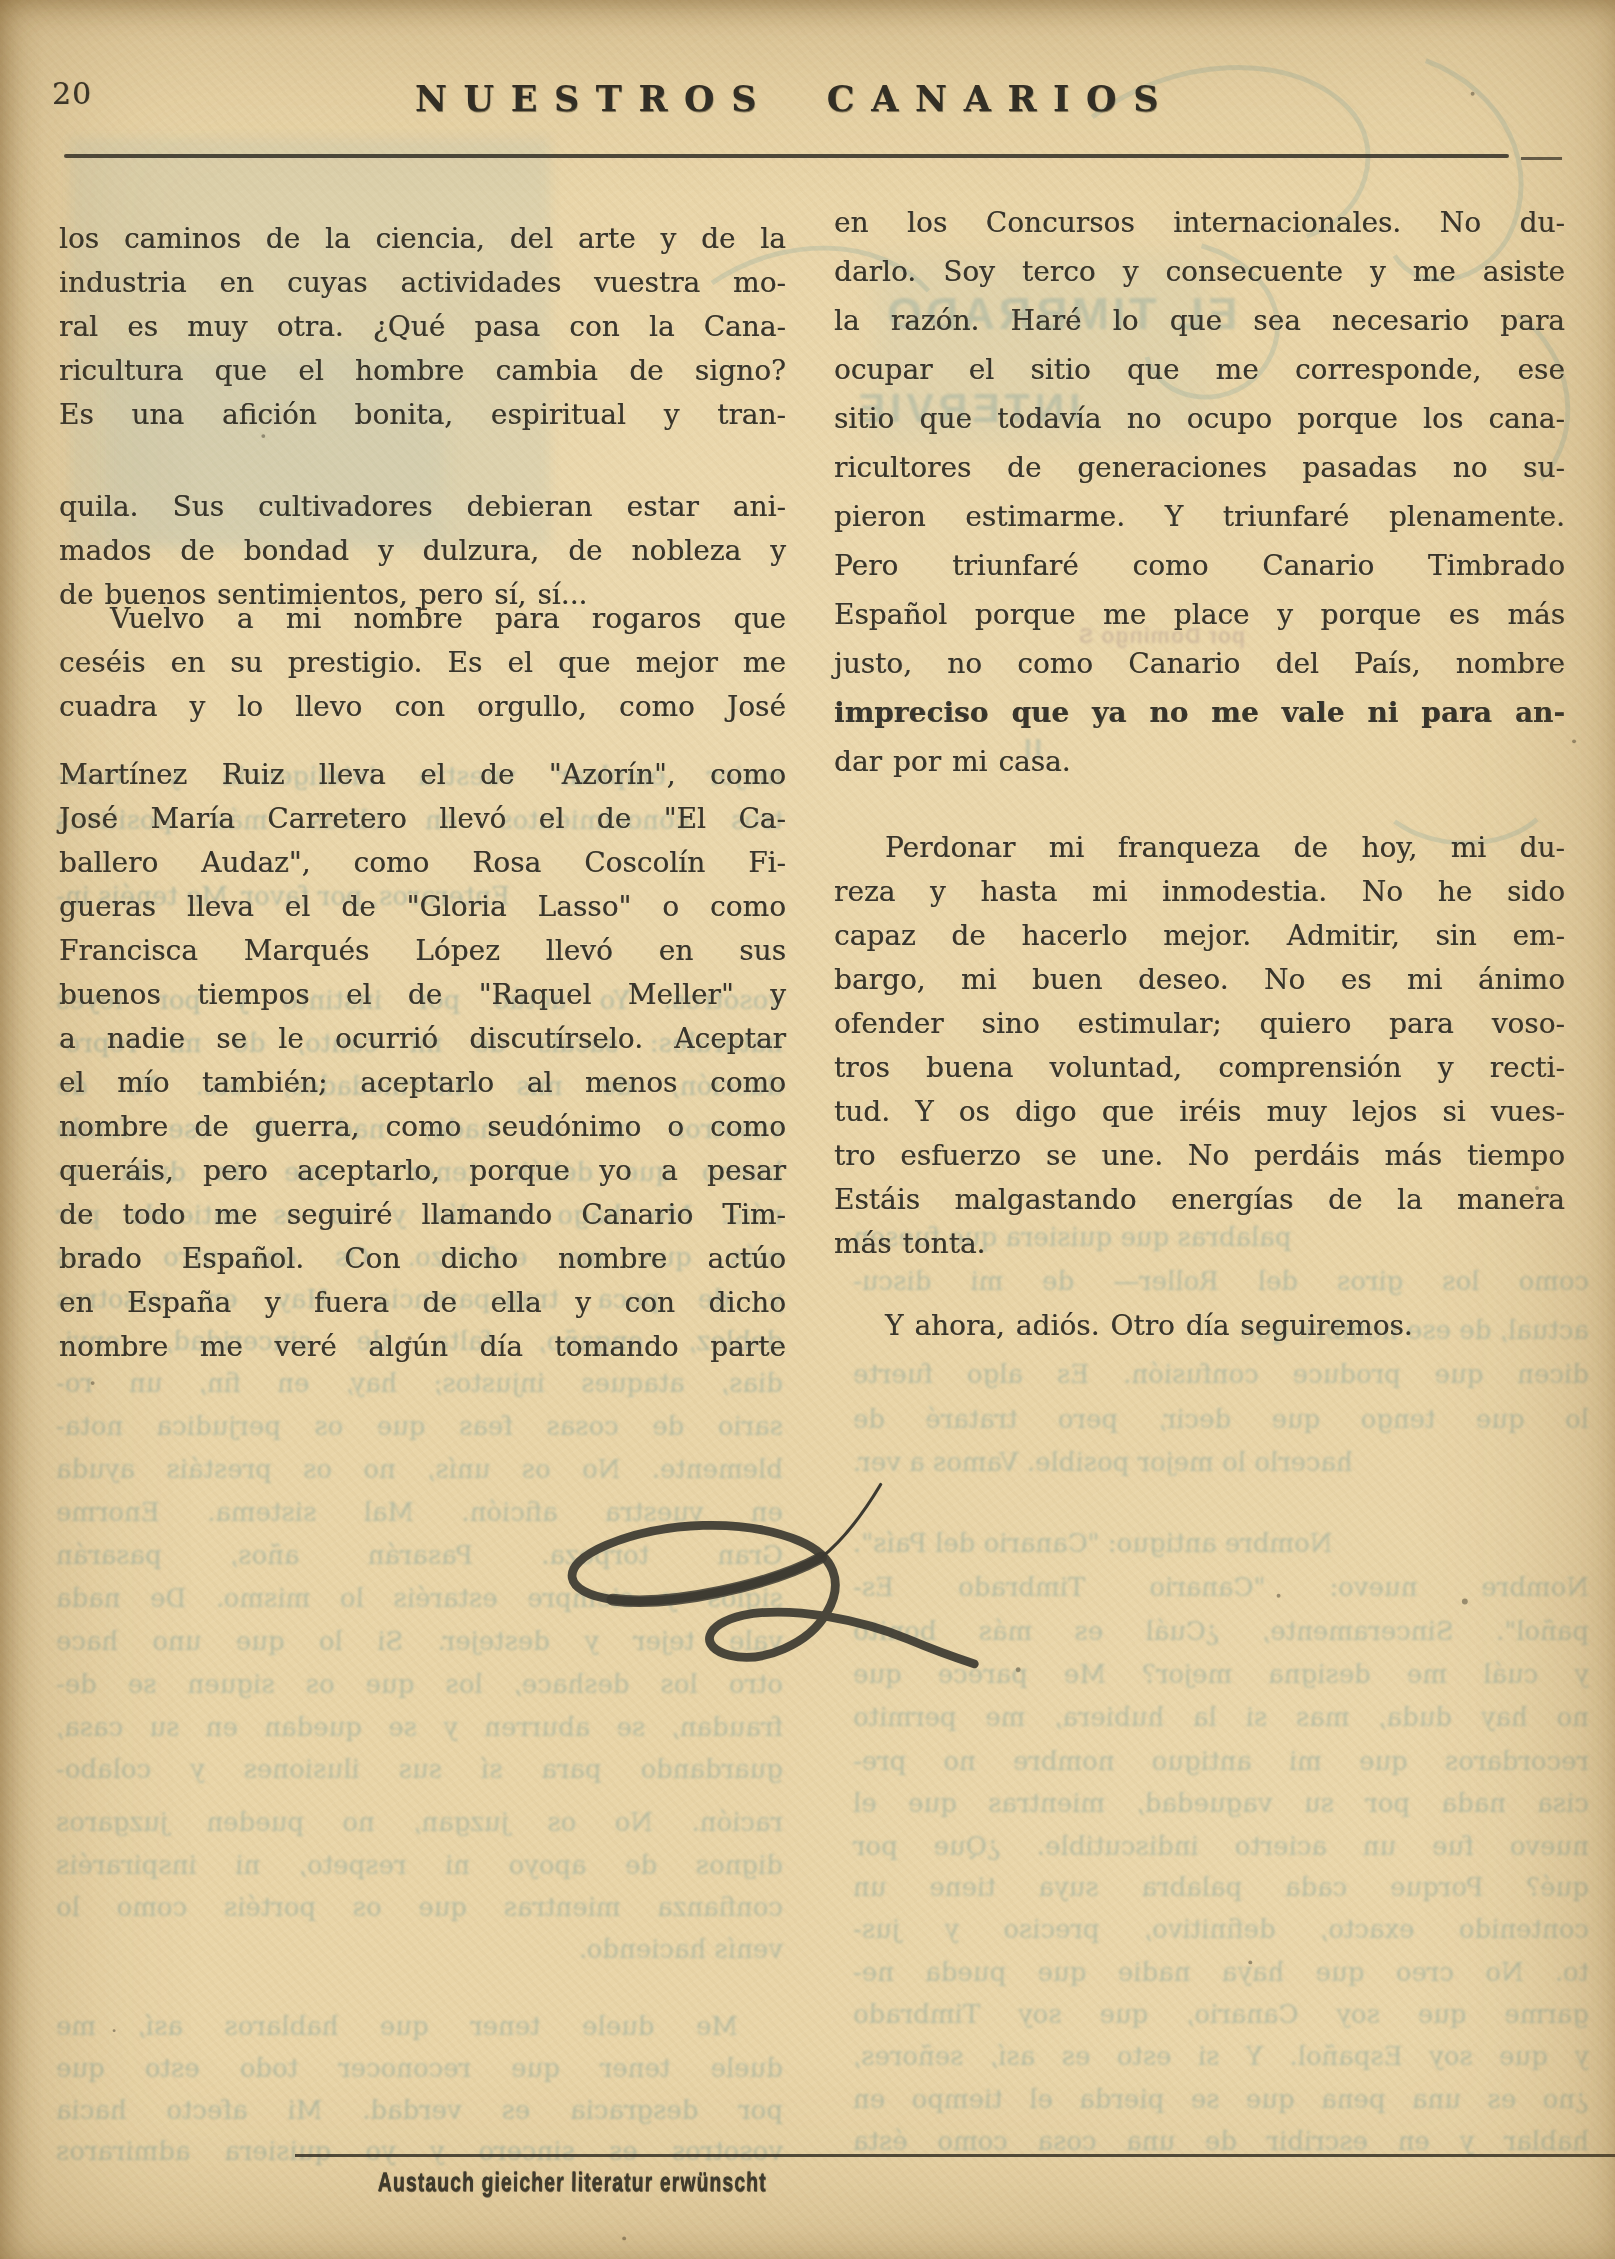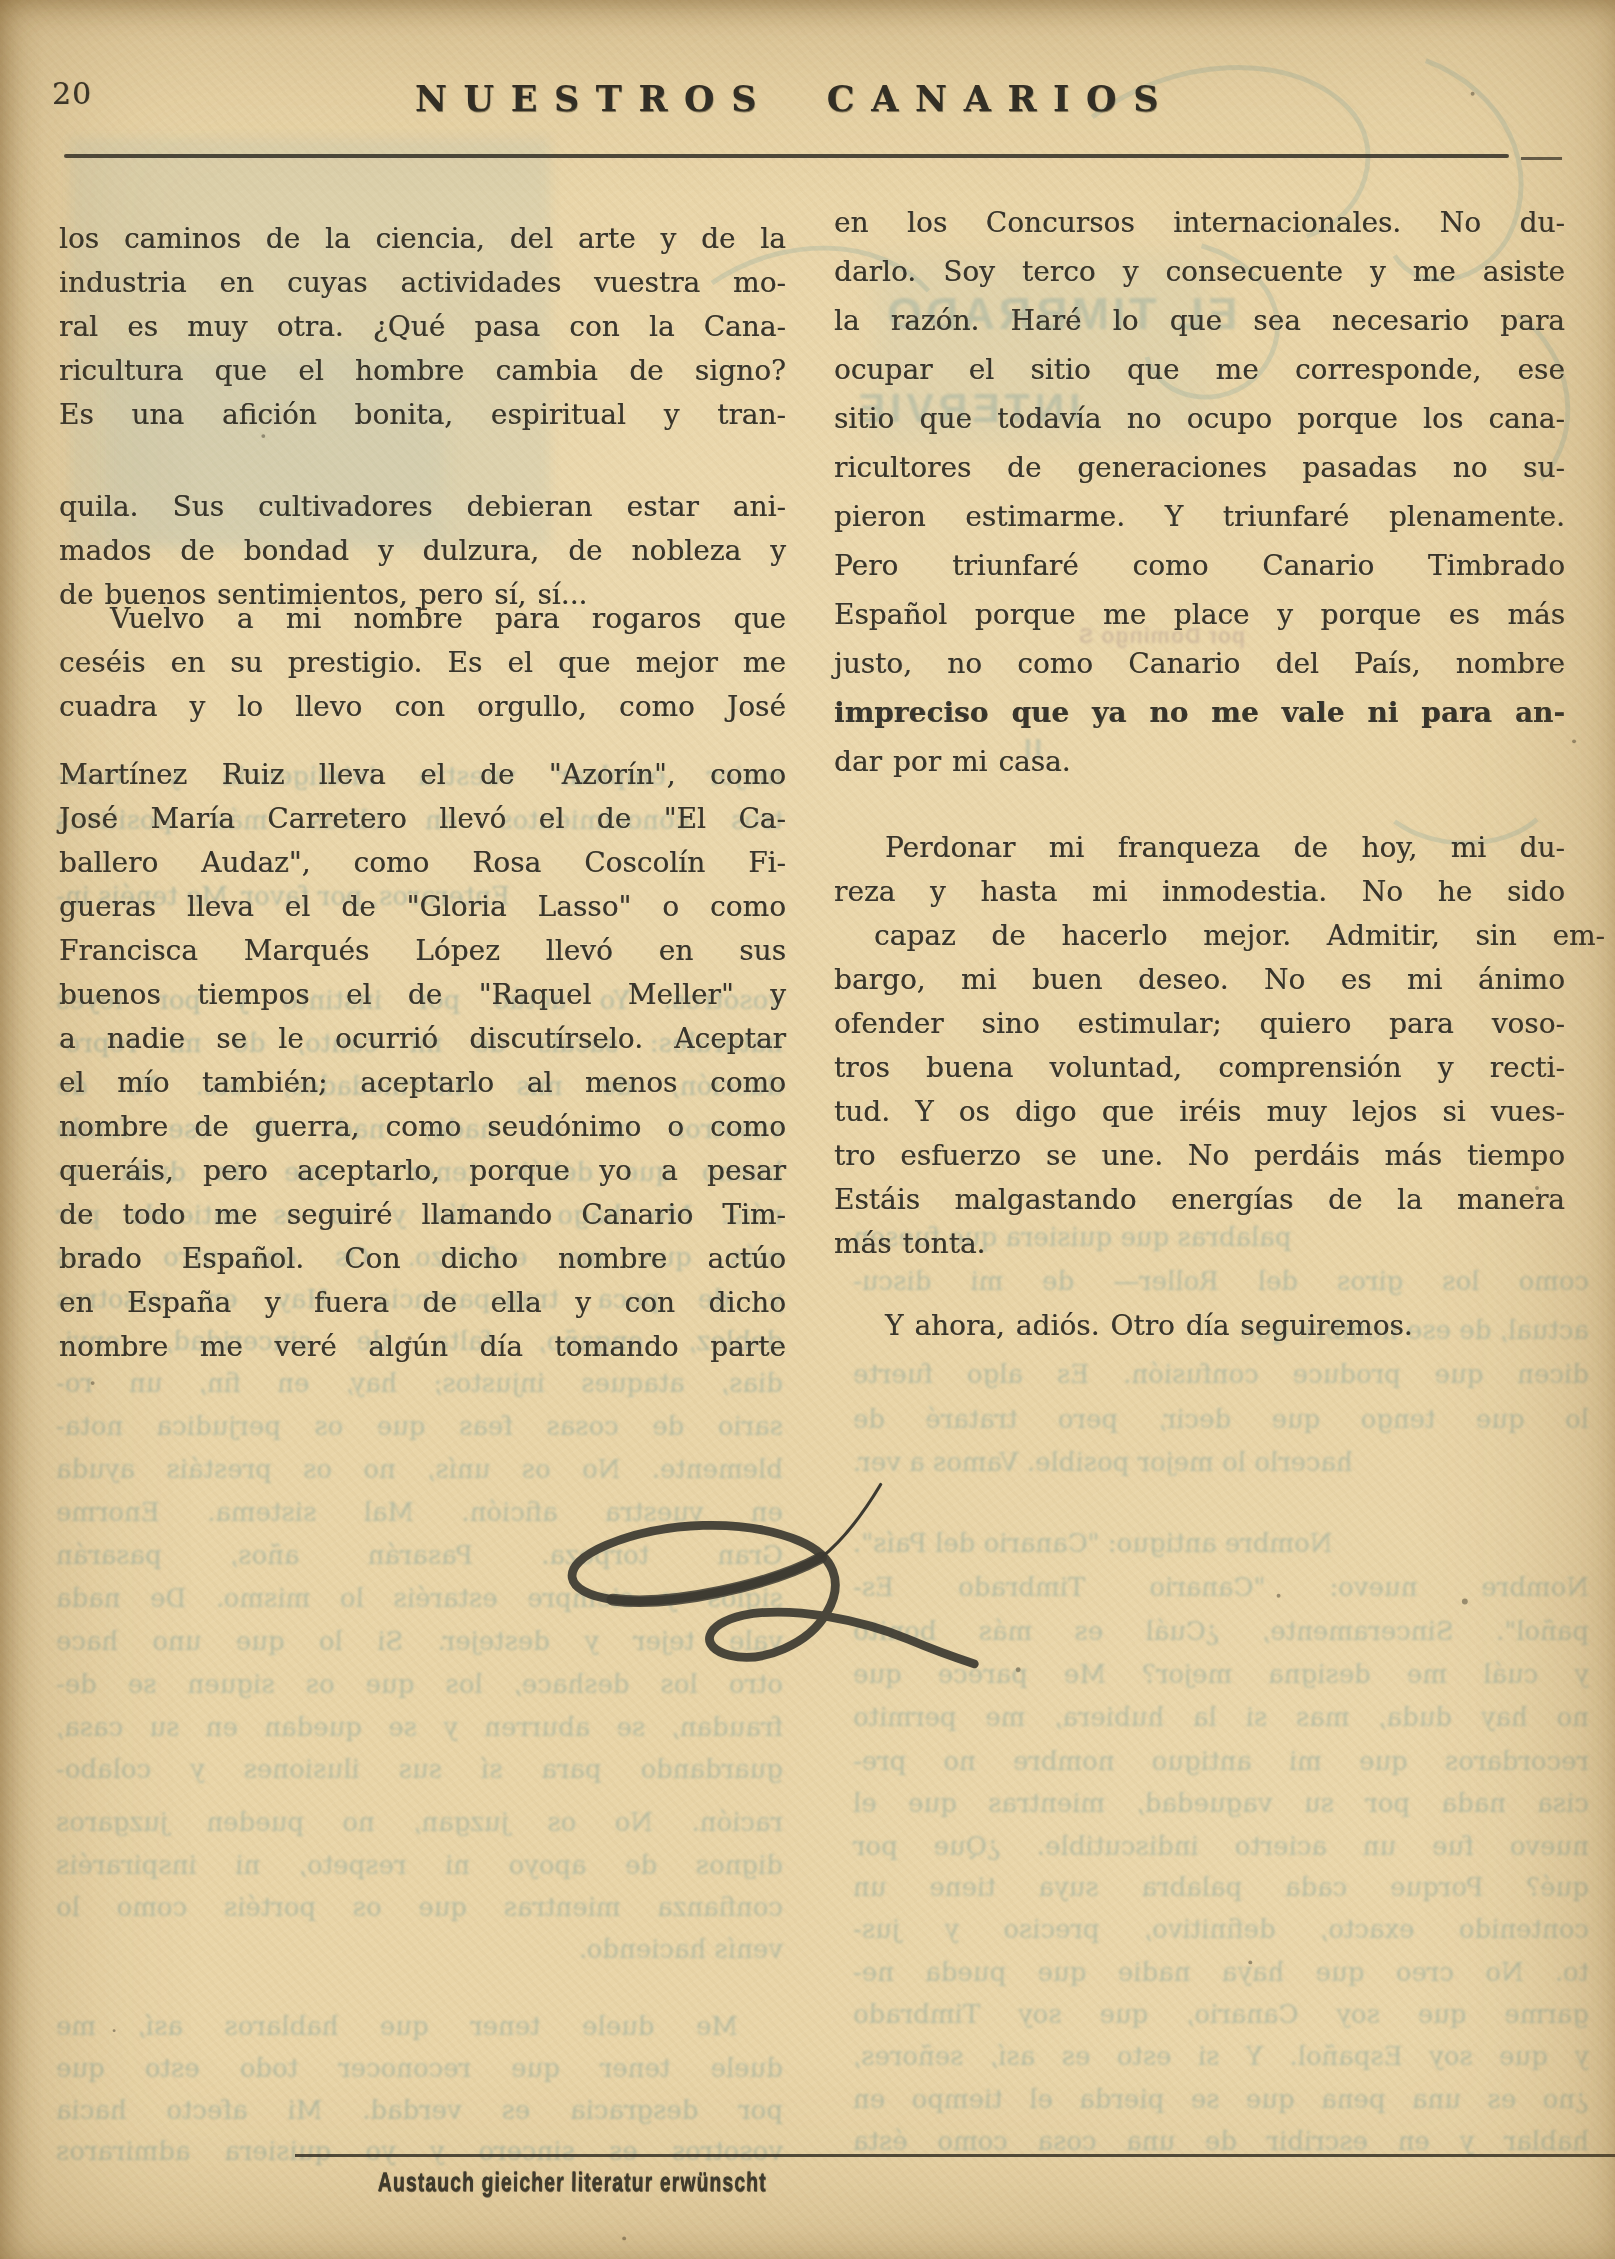--- a/index.html
+++ b/index.html
@@ -215,21 +215,21 @@
         <div class="line" style="height: 49px; line-height: 49px;">pieron estimarme. Y triunfaré plenamente.</div>
         <div class="line" style="height: 49px; line-height: 49px;">Pero triunfaré como Canario Timbrado</div>
         <div class="line" style="height: 49px; line-height: 49px;">Español porque me place y porque es más</div>
         <div class="line" style="height: 49px; line-height: 49px;">justo, no como Canario del País, nombre</div>
         <div class="line" style="height: 49px; line-height: 49px; font-weight: bold;">impreciso que ya no me vale ni para an-</div>
         <div class="line noj" style="height: 49px; line-height: 49px;">dar por mi casa.</div>
       </div>
       <div class="para" style="top: 826px;">
         <div class="line ind" style="height: 44px; line-height: 44px;">Perdonar mi franqueza de hoy, mi du-</div>
         <div class="line" style="height: 44px; line-height: 44px;">reza y hasta mi inmodestia. No he sido</div>
-        <div class="line" style="height: 44px; line-height: 44px; margin-left: 40px;">capaz de hacerlo mejor. Admitir, sin em-</div>
+        <div class="line" style="height: 44px; line-height: 44px;">capaz de hacerlo mejor. Admitir, sin em-</div>
         <div class="line" style="height: 44px; line-height: 44px;">bargo, mi buen deseo. No es mi ánimo</div>
         <div class="line" style="height: 44px; line-height: 44px;">ofender sino estimular; quiero para voso-</div>
         <div class="line" style="height: 44px; line-height: 44px;">tros buena voluntad, comprensión y recti-</div>
         <div class="line" style="height: 44px; line-height: 44px;">tud. Y os digo que iréis muy lejos si vues-</div>
         <div class="line" style="height: 44px; line-height: 44px;">tro esfuerzo se une. No perdáis más tiempo</div>
         <div class="line" style="height: 44px; line-height: 44px;">Estáis malgastando energías de la manera</div>
         <div class="line noj" style="height: 44px; line-height: 44px;">más tonta.</div>
       </div>
       <div class="para" style="top: 1304px;">
         <div class="line noj ind" style="height: 44px; line-height: 44px;">Y ahora, adiós. Otro día seguiremos.</div>

